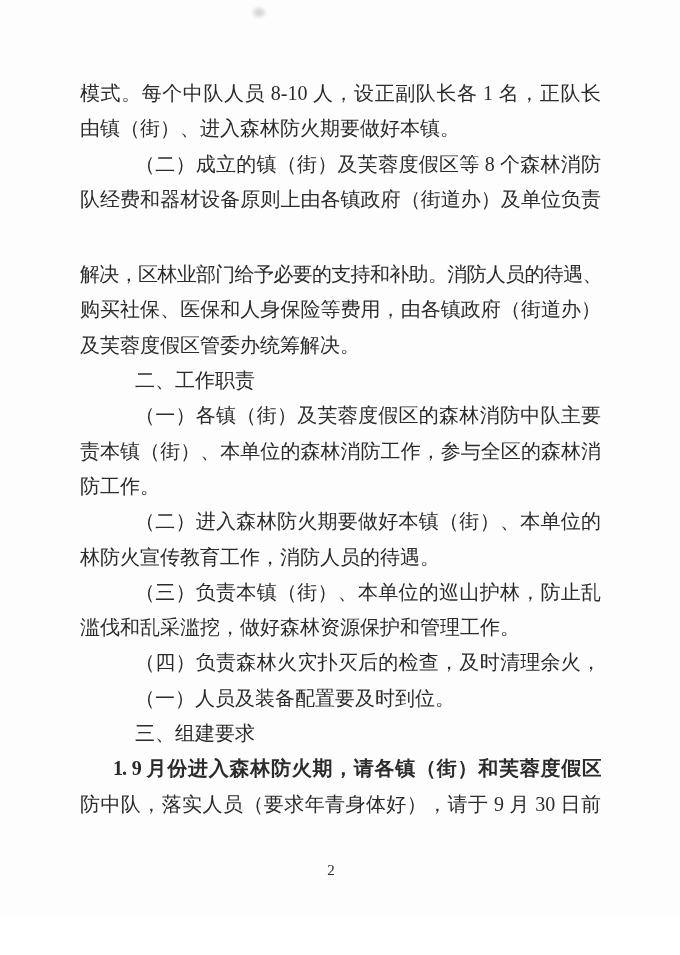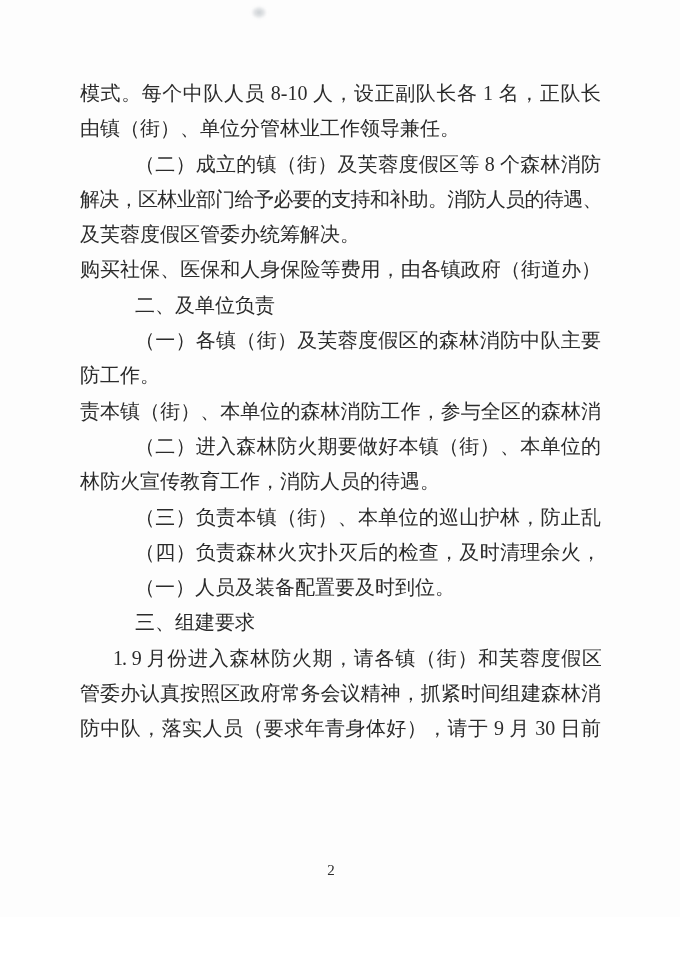--- a/index.html
+++ b/index.html
@@ -27,22 +27,22 @@
     font-size: 20px;
     color: #2b2b2b;
     text-align: justify;
     overflow: hidden;
     -webkit-font-smoothing: antialiased;
   }
   .j {
     text-align-last: justify;
   }
   .ind { padding-left: 55px; }
-  .ind-num { padding-left: 33px; }
-  .tight { letter-spacing: -1.5px; }
+  .ind-num { padding-left: 33px; font-weight: bold; }
+  .tight { letter-spacing: -1.5px; margin-top: 40px; }
   .tight2 { letter-spacing: -1px; }
   .pagenum {
     position: absolute;
     left: 316px;
     top: 862px;
     width: 30px;
     text-align: center;
     font-size: 15px;
     color: #2b2b2b;
   }
@@ -67,37 +67,38 @@
 </style>
 </head>
 <body>
 
 <div class="page">
 
   <div class="smudge"></div>
 
   <div class="content">
     <div class="line j">模式。每个中队人员 8-10 人，设正副队长各 1 名，正队长</div>
-    <div class="line">由镇（街）、单位分管林业工作领导兼任。</div>
+    <div class="line">由镇（街）、进入森林防火期要做好本镇。</div>
     <div class="line j ind">（二）成立的镇（街）及芙蓉度假区等 8 个森林消防中</div>
+    <div class="line j">队经费和器材设备原则上由各镇政府（街道办）及单位负责</div>
     <div class="line j tight">解决，区林业部门给予必要的支持和补助。消防人员的待遇、</div>
+    <div class="line j">购买社保、医保和人身保险等费用，由各镇政府（街道办）</div>
     <div class="line">及芙蓉度假区管委办统筹解决。</div>
-    <div class="line j">购买社保、医保和人身保险等费用，由各镇政府（街道办）</div>
-    <div class="line ind">二、及单位负责</div>
+    <div class="line ind">二、工作职责</div>
     <div class="line j ind">（一）各镇（街）及芙蓉度假区的森林消防中队主要负</div>
+    <div class="line j">责本镇（街）、本单位的森林消防工作，参与全区的森林消</div>
     <div class="line">防工作。</div>
-    <div class="line j">责本镇（街）、本单位的森林消防工作，参与全区的森林消</div>
     <div class="line j ind">（二）进入森林防火期要做好本镇（街）、本单位的森</div>
     <div class="line">林防火宣传教育工作，消防人员的待遇。</div>
     <div class="line j ind">（三）负责本镇（街）、本单位的巡山护林，防止乱砍</div>
+    <div class="line">滥伐和乱采滥挖，做好森林资源保护和管理工作。</div>
     <div class="line j ind">（四）负责森林火灾扑灭后的检查，及时清理余火，防</div>
     <div class="line ind">（一）人员及装备配置要及时到位。</div>
     <div class="line ind">三、组建要求</div>
     <div class="line j ind-num tight2">1. 9 月份进入森林防火期，请各镇（街）和芙蓉度假区</div>
-    <div class="line j">管委办认真按照区政府常务会议精神，抓紧时间组建森林消</div>
     <div class="line j">防中队，落实人员（要求年青身体好），请于 9 月 30 日前将</div>
   </div>
 
   <div class="pagenum">2</div>
 
   <div class="scan-line"></div>
 
 </div>
 
 </body></html>

